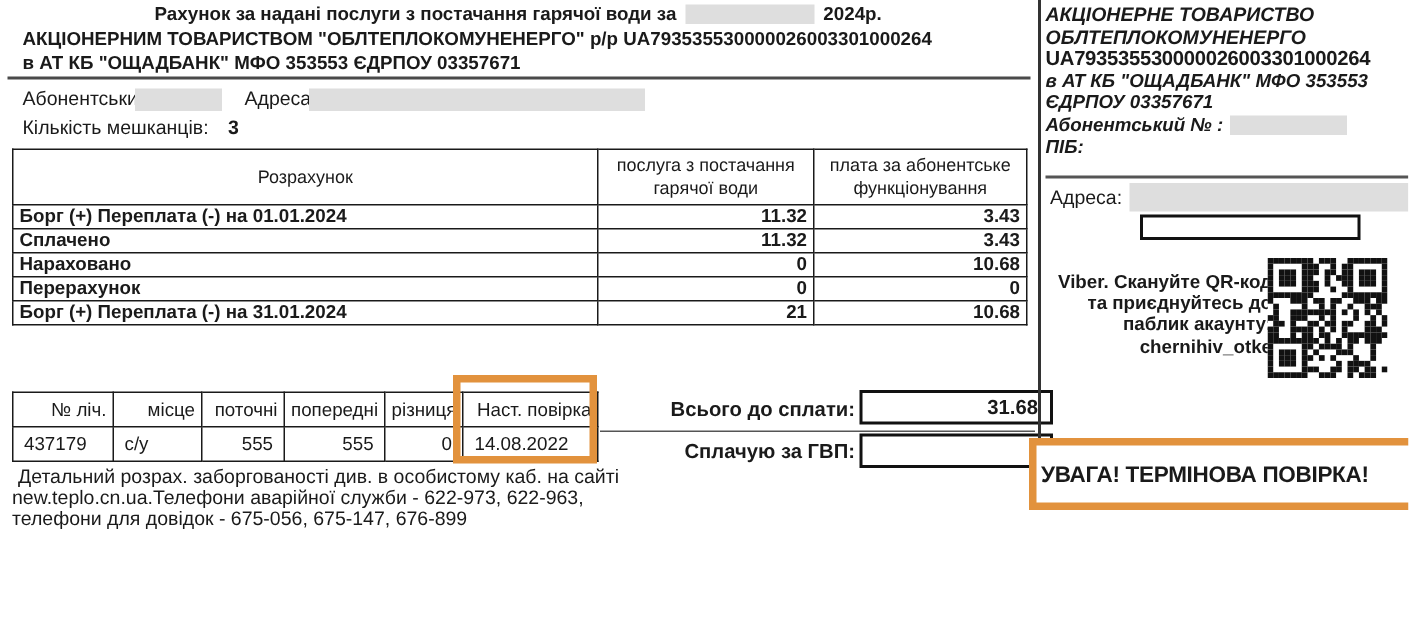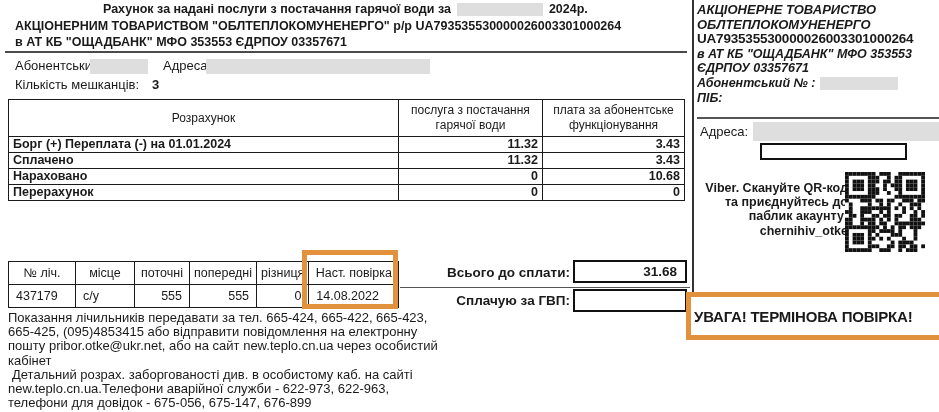--- a/index.html
+++ b/index.html
@@ -20,29 +20,29 @@
   
   table { border-collapse:collapse; table-layout:fixed; }
   .calc-table { position:absolute; left:8px; top:99px; width:676px; }
   .calc-table th, .calc-table td { border:1.5px solid #1a1a1a; font-size:12px; }
   .calc-table th { font-weight:normal; text-align:center; height:37px; line-height:15px; padding:2px; }
   .calc-table td { font-weight:bold; font-size:12.5px; height:16px; line-height:14.5px; padding:0 4px; }
   .calc-table td.num { text-align:right; }
   
   .meter-table { position:absolute; left:8px; top:261px; }
   .meter-table th, .meter-table td { border:1.5px solid #1a1a1a; font-size:12.5px; height:23px; }
-  .meter-table th { font-weight:normal; text-align:center; padding:0 4px; }
+  .meter-table th { font-weight:normal; text-align:right; padding:0 4px; }
   .meter-table td { padding:0 7px; }
   .meter-table td.num { text-align:right; }
   .orange-frame { position:absolute; border:5px solid #e2923d; pointer-events:none; }
   .frame-verif { left:302px; top:250px; width:96px; height:59px; }
   
   .tot-label { position:absolute; left:420px; width:150px; text-align:right;
     font-weight:bold; font-size:13.5px; }
-  .tot-box { position:absolute; left:573px; width:114px; height:23px; border:2px solid #111;
+  .tot-box { position:absolute; left:573px; width:129px; height:23px; border:2px solid #111;
     font-weight:bold; font-size:13.5px; line-height:20px; text-align:right; padding-right:8px; }
   .hr-tot { position:absolute; left:400px; top:287px; width:290px; border-top:1.5px solid #555; }
   
   .notes { position:absolute; left:8px; top:311px; width:432px; font-size:13px; line-height:14.2px; }
   .notes p.p2 { text-indent:4px; }
   
   .v-divider { position:absolute; left:692px; top:0; width:2px; height:293px; background:#333; }
   
   .stub-head { position:absolute; left:697px; top:3px; width:242px; text-align:left;
     font-weight:bold; font-style:italic; font-size:13px; line-height:14.6px; }
@@ -104,20 +104,25 @@
     <tr>
       <td>Нараховано</td>
       <td class="num">0</td>
       <td class="num">10.68</td>
     </tr>
     <tr>
       <td>Перерахунок</td>
       <td class="num">0</td>
       <td class="num">0</td>
     </tr>
+    <tr>
+      <td>Борг (+) Переплата (-) на 31.01.2024</td>
+      <td class="num">21</td>
+      <td class="num">10.68</td>
+    </tr>
   </tbody>
     </table>
 
   <table class="meter-table">
     <colgroup>
         <col style="width:67px">
         <col style="width:59px">
         <col style="width:55px">
         <col style="width:66px">
         <col style="width:52px">
@@ -144,21 +149,20 @@
     </table>
   <div class="orange-frame frame-verif"></div>
 
   <div class="tot-label" style="top:265px;">Всього до сплати:</div>
   <div class="tot-box" style="top:260px;">31.68</div>
   <div class="hr-tot"></div>
   <div class="tot-label" style="top:293px;">Сплачую за ГВП:</div>
   <div class="tot-box" style="top:289px;"></div>
 
   <div class="notes">
-    <p>Показання лічильників передавати  за тел. 665-424, 665-422, 665-423, 665-425, (095)4853415 або відправити повідомлення на електронну пошту pribor.otke@ukr.net, або на сайт new.teplo.cn.ua через особистий кабінет</p>
     <p class="p2">Детальний розрах. заборгованості див. в особистому каб. на сайті  new.teplo.cn.ua.Телефони аварійної служби - 622-973, 622-963,  телефони  для довідок - 675-056, 675-147, 676-899</p>
   </div>
 
   <div class="v-divider"></div>
 
   <div class="stub-head">
     <div>АКЦІОНЕРНЕ ТОВАРИСТВО</div>
     <div>ОБЛТЕПЛОКОМУНЕНЕРГО</div>
     <div class="iban">UA793535530000026003301000264</div>
     <div class="small">в АТ КБ "ОЩАДБАНК" МФО 353553</div>

